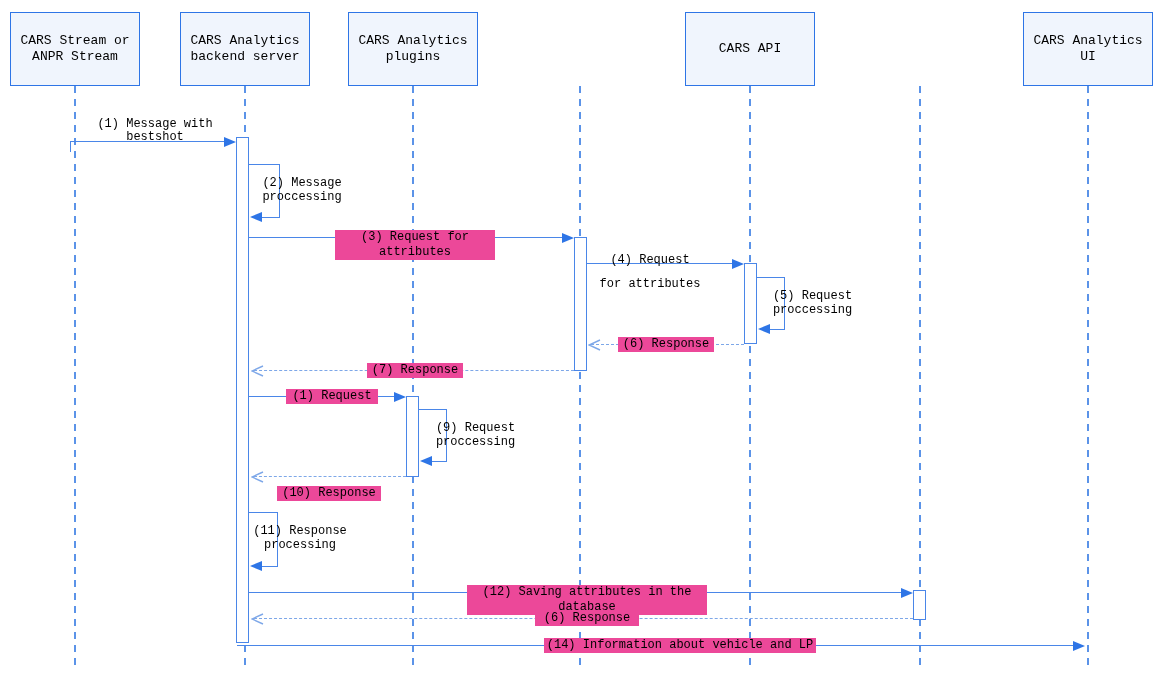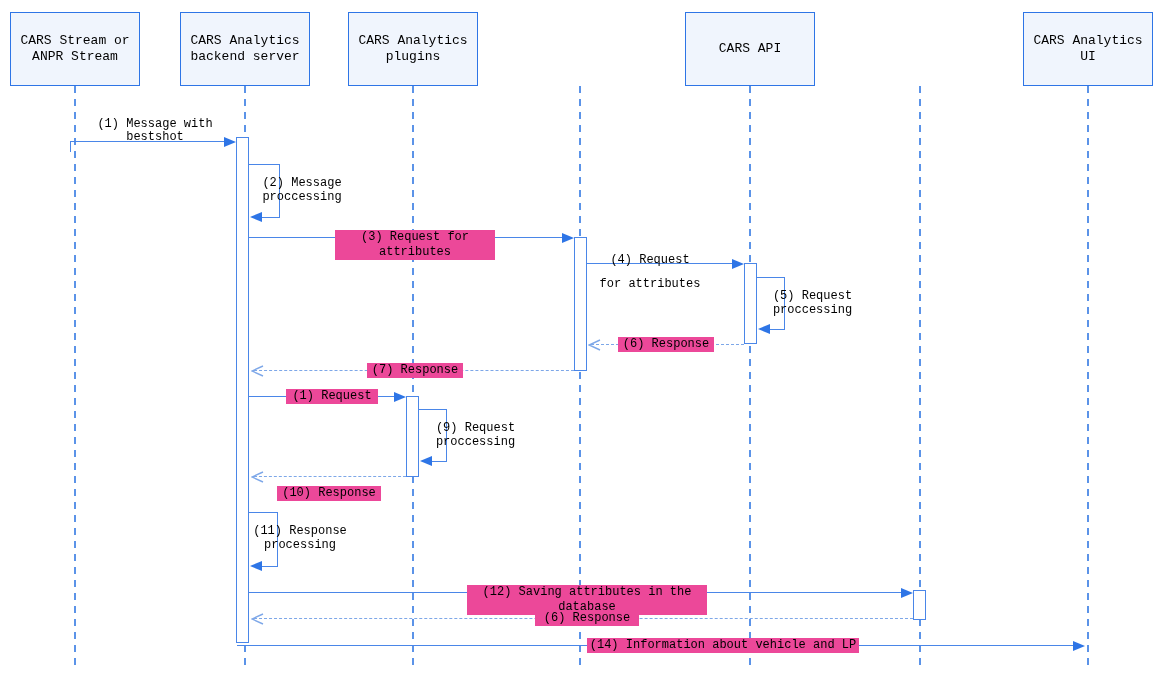--- a/index.html
+++ b/index.html
@@ -167,16 +167,16 @@
     <div class="mline dashed" style="left:254px;top:618px;width:659px"></div>
     <div class="chev" style="left:251px;top:613px"><svg width="13" height="12" viewBox="0 0 13 12">
           <path d="M12 1 L1 6 L12 11" fill="none" stroke="#7da7e8" stroke-width="1.4"></path>
         </svg></div>
     <div class="mlabel bg" style="left:535px;top:611px;width:100px">(6) Response</div>
   </div>
 
   <div>
     <div class="mline" style="left:237px;top:645px;width:843px"></div>
     <div class="arr-r" style="left:1073px;top:641px"></div>
-    <div class="mlabel bg" style="left:587px;top:638px;width:268px">(14) Information about vehicle and LP</div>
+    <div class="mlabel bg" style="left:544px;top:638px;width:268px">(14) Information about vehicle and LP</div>
   </div>
 
 </div>
 
 </body></html>

